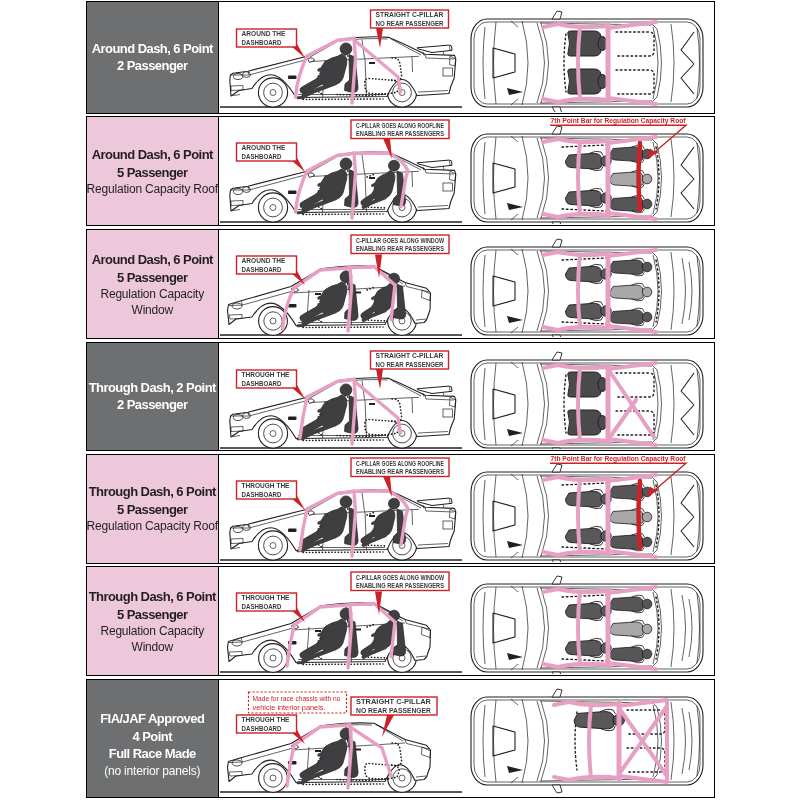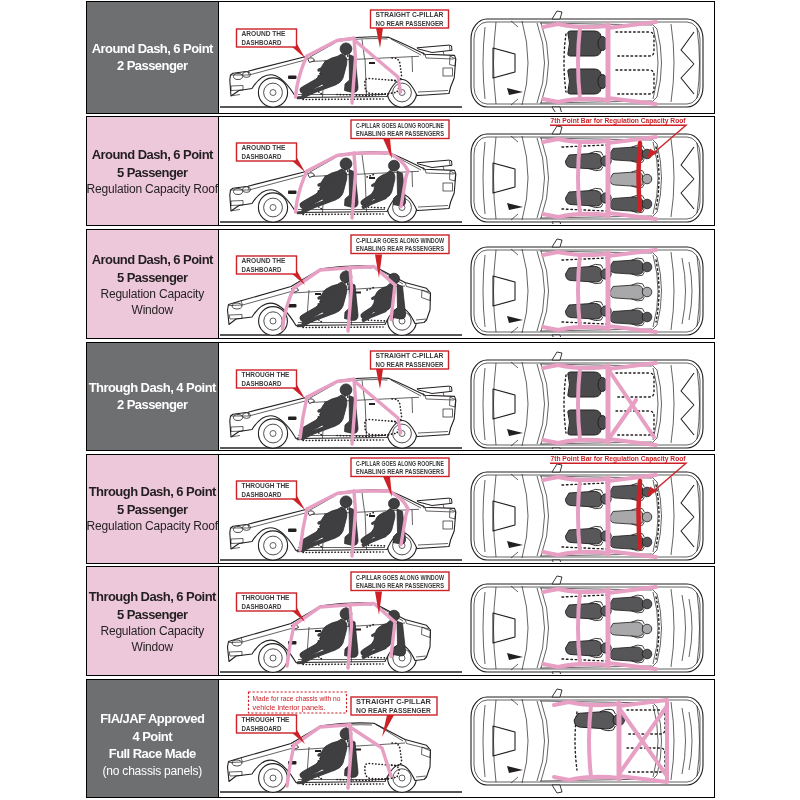--- a/index.html
+++ b/index.html
@@ -382,21 +382,21 @@
           <text x="22.5" y="41.6" font-size="7.1" font-weight="bold" fill="#3a3a3c" textLength="40" lengthAdjust="spacingAndGlyphs">DASHBOARD</text>
           <polygon points="156,24.5 163,24.5 160,48" fill="#cc2127"></polygon>
           <rect x="132" y="5" width="98" height="18.5" fill="#fff" stroke="#cc2127" stroke-width="1.4"></rect>
           <text x="137" y="12.6" font-size="7.1" font-weight="bold" fill="#3a3a3c" textLength="88" lengthAdjust="spacingAndGlyphs">C-PILLAR GOES ALONG WINDOW</text>
           <text x="137" y="20.9" font-size="7.1" font-weight="bold" fill="#3a3a3c" textLength="88" lengthAdjust="spacingAndGlyphs">ENABLING REAR PASSENGERS</text>
         </svg>
       </div>
     </div>
     <div class="row" style="height:109px">
       <div class="lbl g" style="">
-        <div><b>Through Dash, 4 Point</b></div>
+        <div><b>Through Dash, 2 Point</b></div>
         <div><b>2 Passenger</b></div>
       </div>
       <div class="art">
         <svg width="494" height="106" viewBox="0 0 494 106">
           <g transform="translate(0,0)">
             <g>
               <line x1="1" y1="105" x2="243" y2="105" stroke="#231f20" stroke-width="1.6"></line>
               <circle cx="54" cy="90.5" r="14.6" fill="#fff" stroke="#231f20" stroke-width="1.1"></circle>
               <circle cx="54" cy="90.5" r="9.4" fill="none" stroke="#231f20" stroke-width="0.8"></circle>
               <circle cx="54" cy="90.5" r="3" fill="none" stroke="#231f20" stroke-width="0.7"></circle>
@@ -756,21 +756,21 @@
           <text x="137" y="12.6" font-size="7.1" font-weight="bold" fill="#3a3a3c" textLength="88" lengthAdjust="spacingAndGlyphs">C-PILLAR GOES ALONG WINDOW</text>
           <text x="137" y="20.9" font-size="7.1" font-weight="bold" fill="#3a3a3c" textLength="88" lengthAdjust="spacingAndGlyphs">ENABLING REAR PASSENGERS</text>
         </svg>
       </div>
     </div>
     <div class="row" style="height:119px">
       <div class="lbl g" style="padding-top:11px">
         <div><b>FIA/JAF Approved</b></div>
         <div><b>4 Point</b></div>
         <div><b>Full Race Made</b></div>
-        <div class="sub"><s>(no chassis panels)</s></div>
+        <div class="sub"><s>(no interior panels)</s></div>
       </div>
       <div class="art">
         <svg width="494" height="116" viewBox="0 0 494 116">
           <g transform="translate(0,7)">
             <g>
               <line x1="1" y1="105" x2="243" y2="105" stroke="#231f20" stroke-width="1.6"></line>
               <circle cx="54" cy="91" r="14.4" fill="#fff" stroke="#231f20" stroke-width="1.1"></circle>
               <circle cx="54" cy="91" r="9.2" fill="none" stroke="#231f20" stroke-width="0.8"></circle>
               <circle cx="54" cy="91" r="3" fill="none" stroke="#231f20" stroke-width="0.7"></circle>
               <circle cx="183" cy="91" r="14.4" fill="#fff" stroke="#231f20" stroke-width="1.1"></circle>

